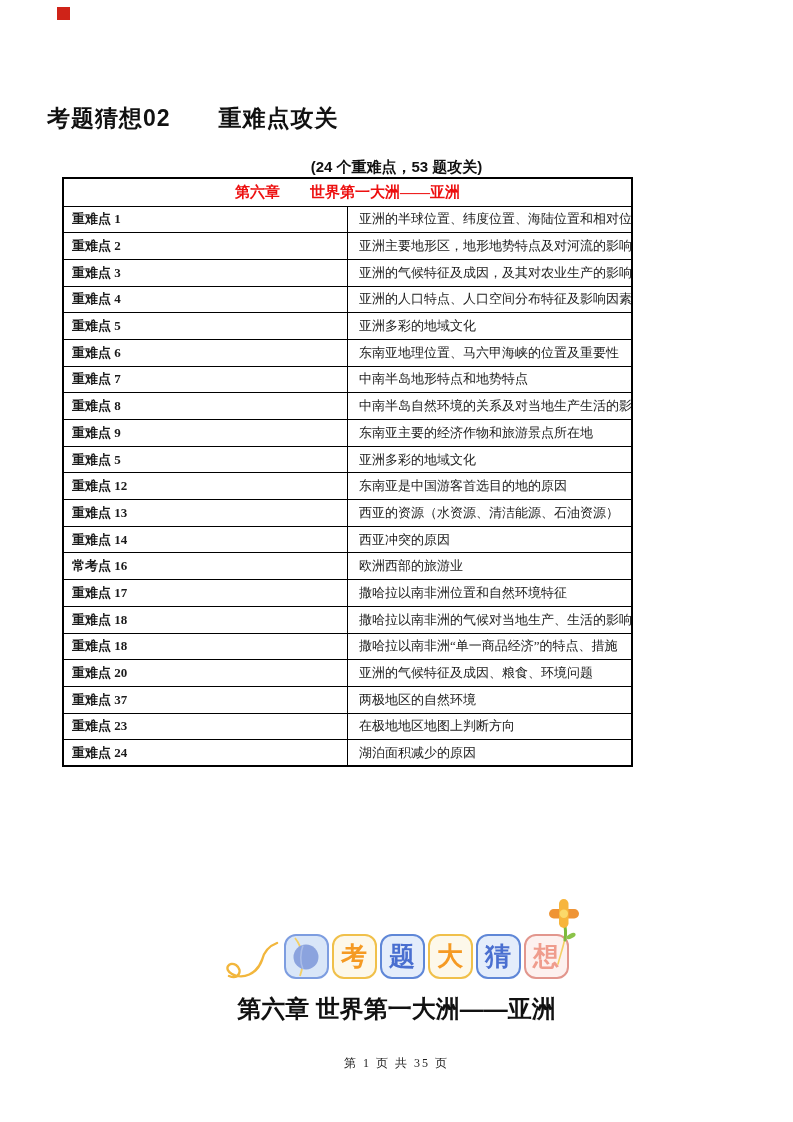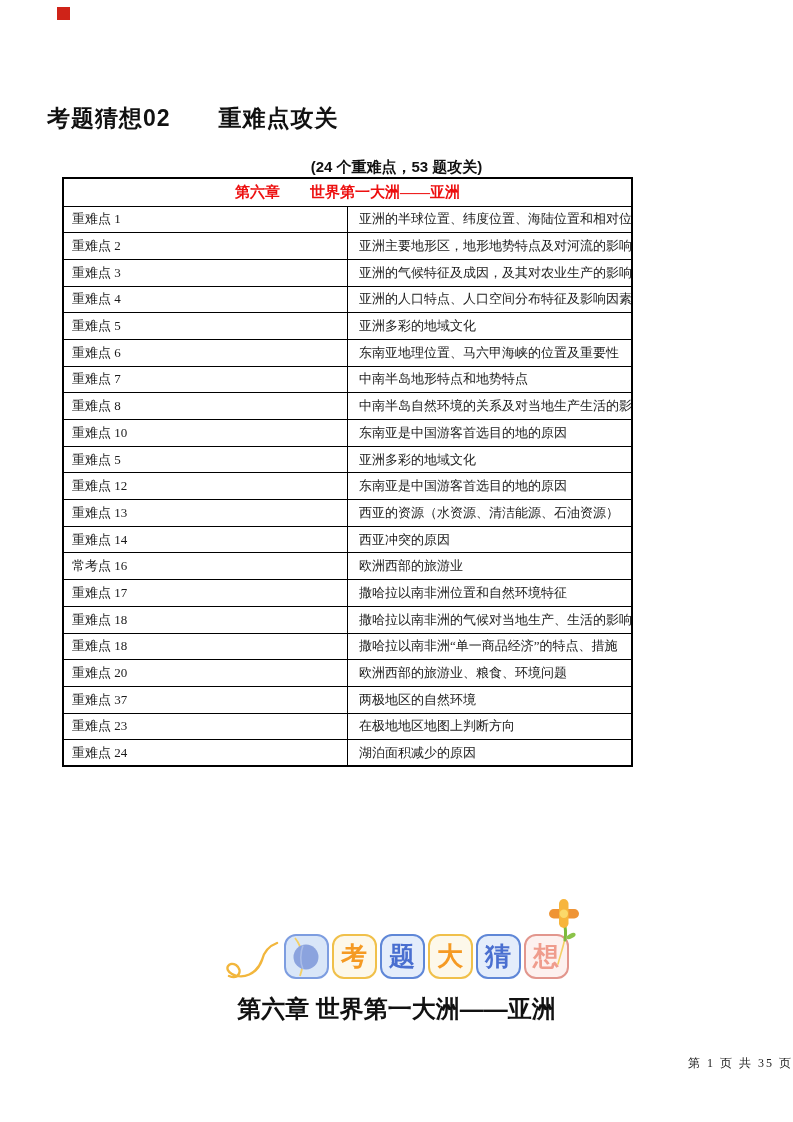--- a/index.html
+++ b/index.html
@@ -52,21 +52,21 @@
     text-align: center;
     vertical-align: middle;
     color: #ed0f0f;
     font-weight: bold;
     font-size: 15px;
   }
   td.label-cell {
     width: 66px;
     height: 26.7px;
     padding-left: 8px;
-    font-weight: normal;
+    font-weight: bold;
     font-size: 13px;
     vertical-align: middle;
     white-space: nowrap;
   }
   td.content-cell {
     padding-left: 11px;
     font-size: 13px;
     vertical-align: middle;
     white-space: nowrap;
     overflow: hidden;
@@ -107,21 +107,21 @@
     top: 993px; left: 0; right: 0;
     text-align: center;
     font-family: "Liberation Sans", sans-serif;
     font-size: 24px;
     font-weight: bold;
     color: #111111;
   }
   .page-footer {
     position: absolute;
     top: 1055px; left: 0; right: 0;
-    text-align: right;
+    text-align: center;
     font-size: 12px;
     color: #222222;
     letter-spacing: 2px;
   }
 </style>
 </head>
 <body>
 
 <div class="corner-mark"></div>
 
@@ -159,22 +159,22 @@
       </tr>
       <tr>
         <td class="label-cell">重难点 7</td>
         <td class="content-cell">中南半岛地形特点和地势特点</td>
       </tr>
       <tr>
         <td class="label-cell">重难点 8</td>
         <td class="content-cell">中南半岛自然环境的关系及对当地生产生活的影响</td>
       </tr>
       <tr>
-        <td class="label-cell">重难点 10</td>
-        <td class="content-cell">东南亚是中国游客首选目的地的原因</td>
+        <td class="label-cell">重难点 9</td>
+        <td class="content-cell">东南亚主要的经济作物和旅游景点所在地</td>
       </tr>
       <tr>
         <td class="label-cell">重难点 5</td>
         <td class="content-cell">亚洲多彩的地域文化</td>
       </tr>
       <tr>
         <td class="label-cell">重难点 12</td>
         <td class="content-cell">东南亚是中国游客首选目的地的原因</td>
       </tr>
       <tr>
@@ -196,21 +196,21 @@
       <tr>
         <td class="label-cell">重难点 18</td>
         <td class="content-cell">撒哈拉以南非洲的气候对当地生产、生活的影响</td>
       </tr>
       <tr>
         <td class="label-cell">重难点 18</td>
         <td class="content-cell">撒哈拉以南非洲“单一商品经济”的特点、措施</td>
       </tr>
       <tr>
         <td class="label-cell">重难点 20</td>
-        <td class="content-cell">欧洲西部的旅游业、粮食、环境问题</td>
+        <td class="content-cell">亚洲的气候特征及成因、粮食、环境问题</td>
       </tr>
       <tr>
         <td class="label-cell">重难点 37</td>
         <td class="content-cell">两极地区的自然环境</td>
       </tr>
       <tr>
         <td class="label-cell">重难点 23</td>
         <td class="content-cell">在极地地区地图上判断方向</td>
       </tr>
       <tr>

